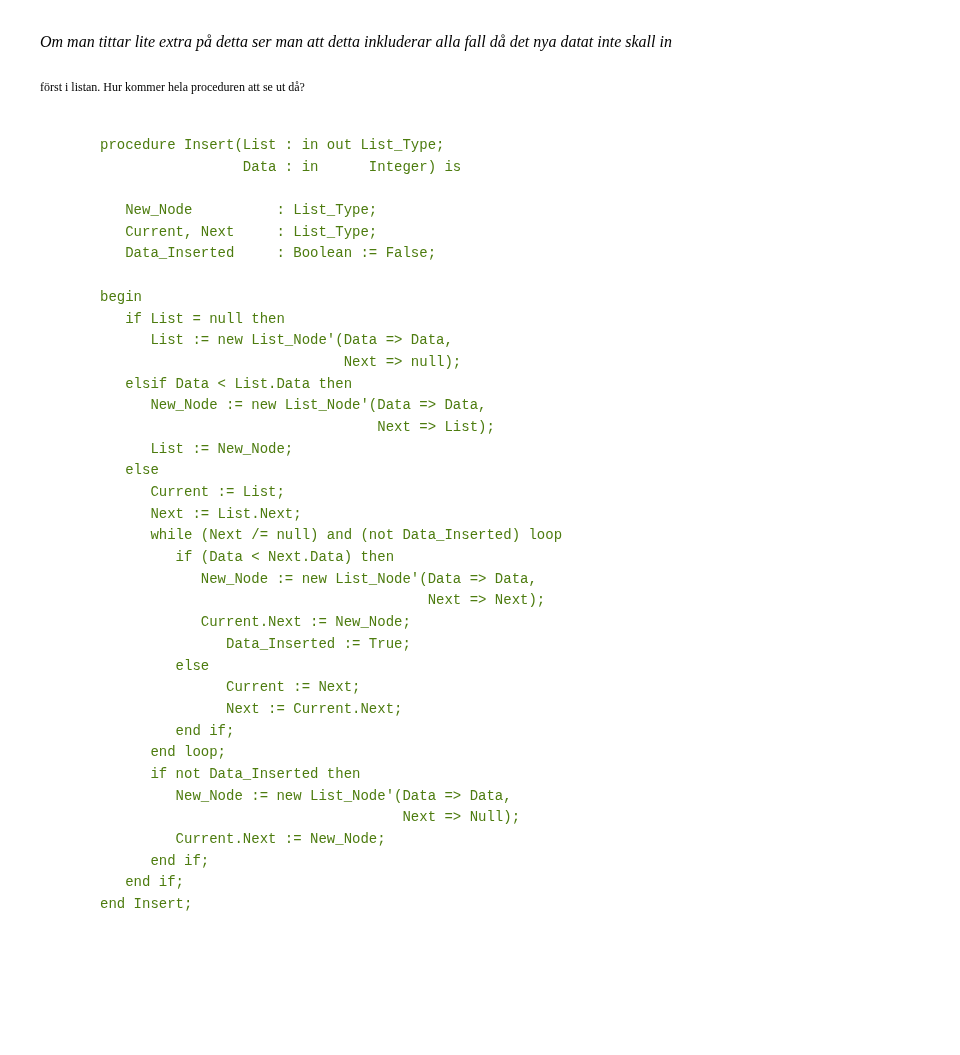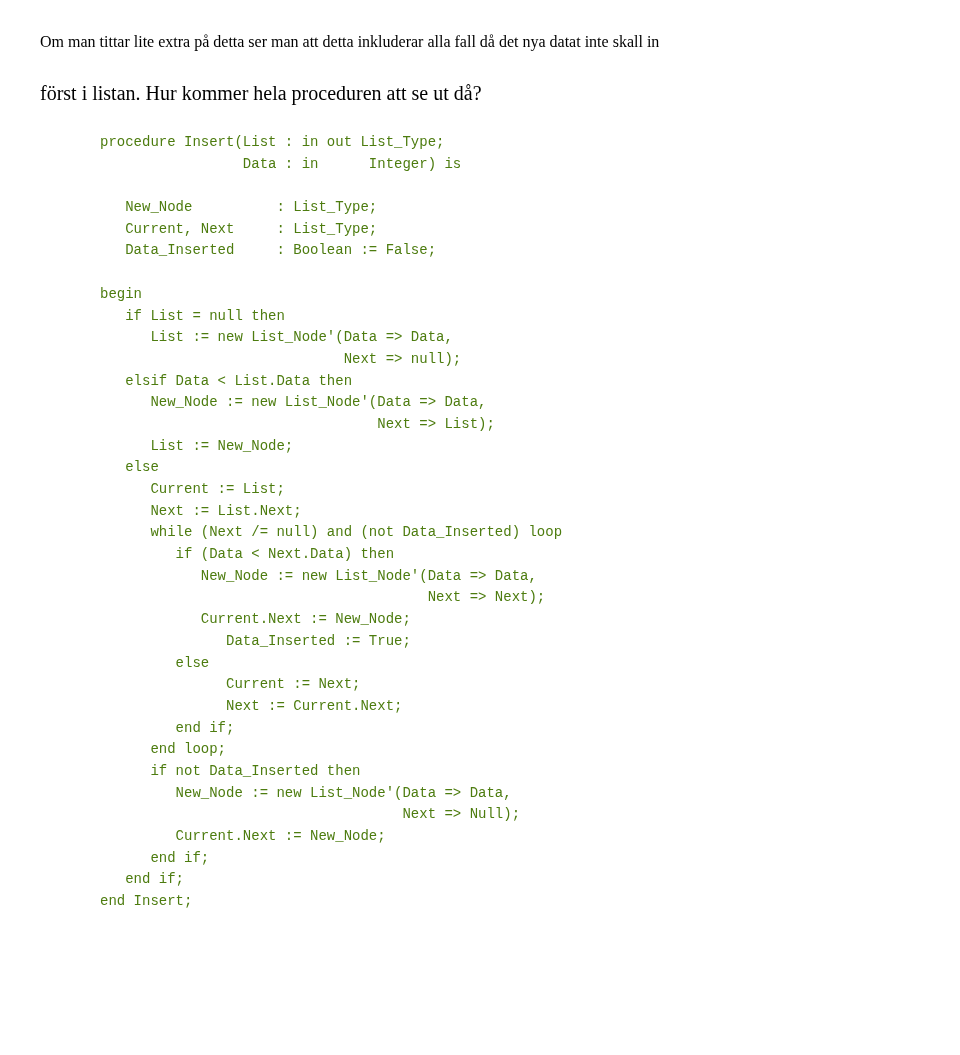--- a/index.html
+++ b/index.html
@@ -15,26 +15,27 @@
       color: #000000;
       padding: 30px 40px;
       width: 960px;
       min-height: 1055px;
     }
 
     .intro-text {
       font-size: 16px;
       line-height: 1.5;
       margin-bottom: 24px;
+      font-style: italic;
     }
 
     .question-text {
-      font-size: 20px;
+      font-size: 12px;
       line-height: 1.5;
-      margin-bottom: 24px;
+      margin-bottom: 39px;
     }
 
     .code-block {
       font-family: 'Courier New', Courier, monospace;
       font-size: 14px;
       line-height: 1.55;
       color: #4d7c0f;
       padding-left: 60px;
       white-space: pre;
     }

